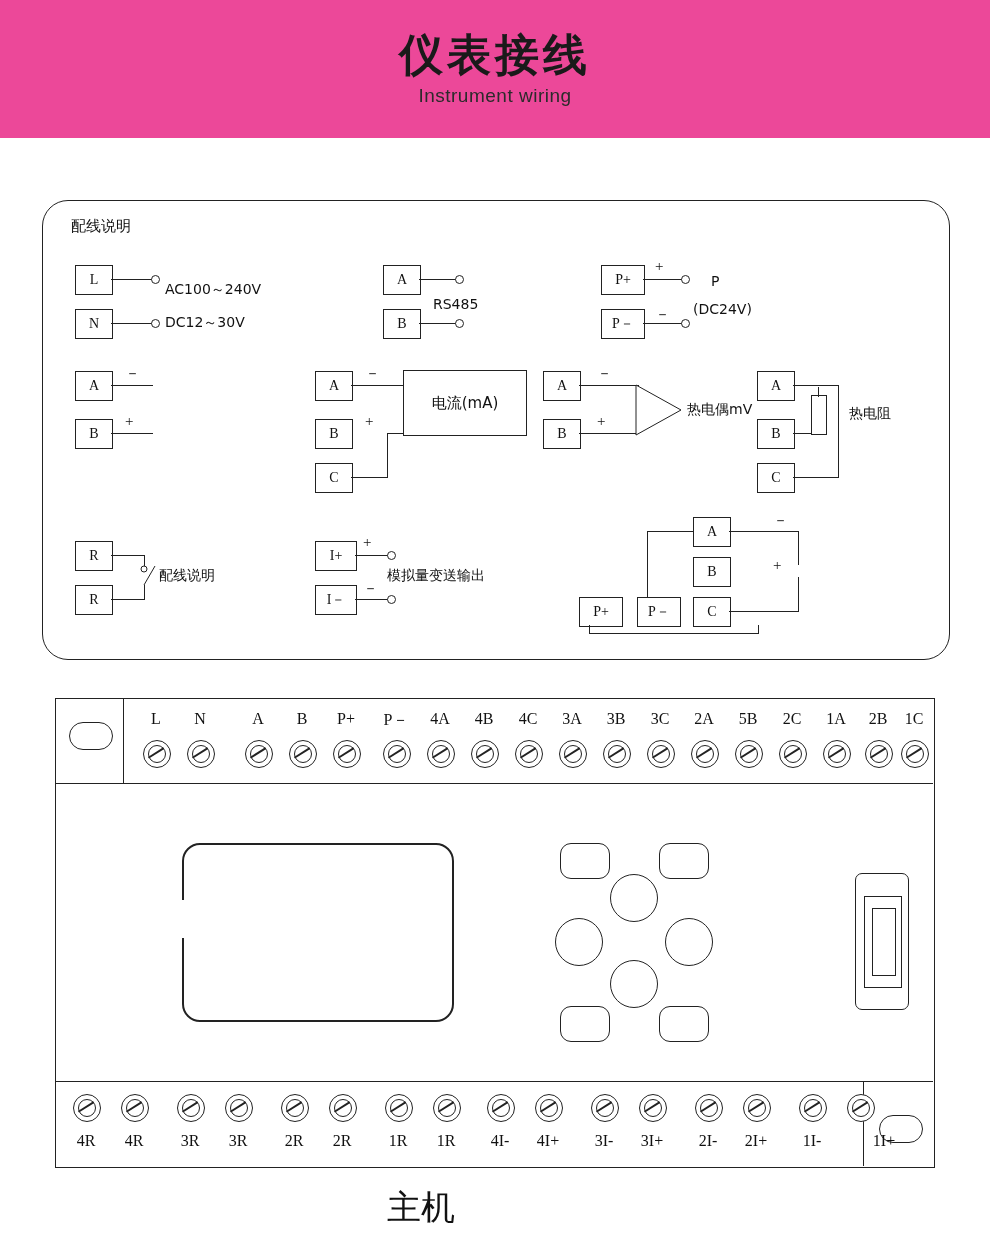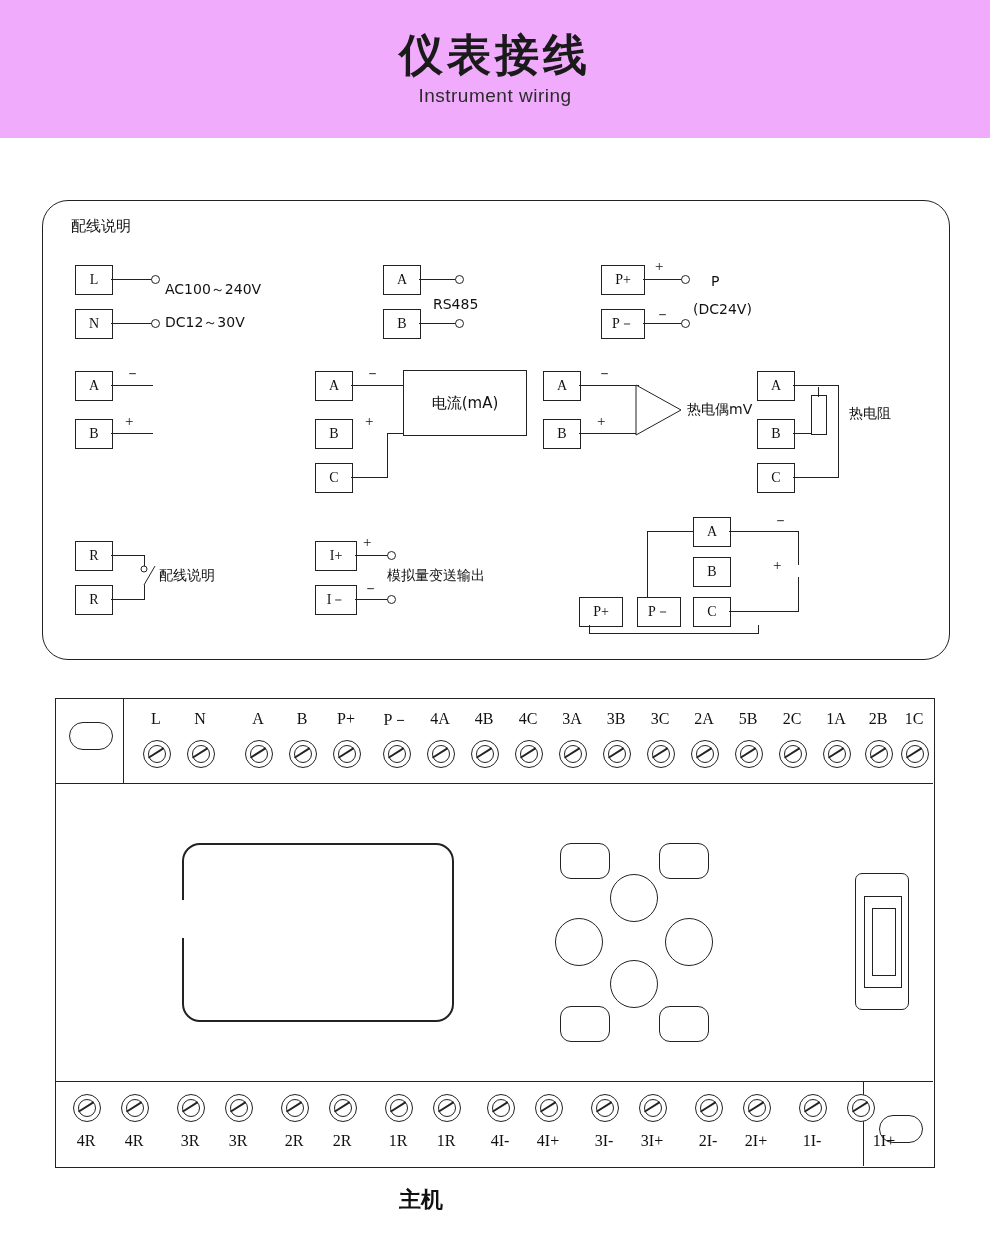--- a/index.html
+++ b/index.html
@@ -7,21 +7,21 @@
     width:990px;height:1241px;
     background:#ffffff;
     font-family:"Liberation Sans", sans-serif;
     color:#1a1a1a;
     position:relative;
     overflow:hidden;
   }
   
   .header{
     width:990px;height:138px;
-    background:#f0abfc;
+    background:#ec4899;
     display:flex;flex-direction:column;
     align-items:center;justify-content:center;
   }
   .header .cn{
     font-family:"DejaVu Sans", sans-serif;
     font-size:44px;font-weight:bold;letter-spacing:4px;
     color:#1a1a1a;line-height:1.1;
   }
   .header .en{
     font-size:19px;color:#2b2b2b;margin-top:6px;letter-spacing:.5px;
@@ -130,21 +130,21 @@
   .side-conn-inner{
     position:absolute;left:8px;top:22px;width:36px;height:90px;
     border:1.5px solid #222;background:#fff;
   }
   .side-conn-inner2{
     position:absolute;left:16px;top:34px;width:22px;height:66px;
     border:1.5px solid #222;background:#fff;
   }
   .caption{
     position:absolute;left:0;top:1185px;width:842px;text-align:center;
-    font-size:22px;font-weight:bold;font-family:"DejaVu Sans", sans-serif;color:#111;
+    font-size:34px;font-weight:normal;font-family:"DejaVu Sans", sans-serif;color:#111;
   }
 </style>
 </head>
 <body>
 
 <div class="header">
   <div class="cn">仪表接线</div>
   <div class="en">Instrument wiring</div>
 </div>
 

